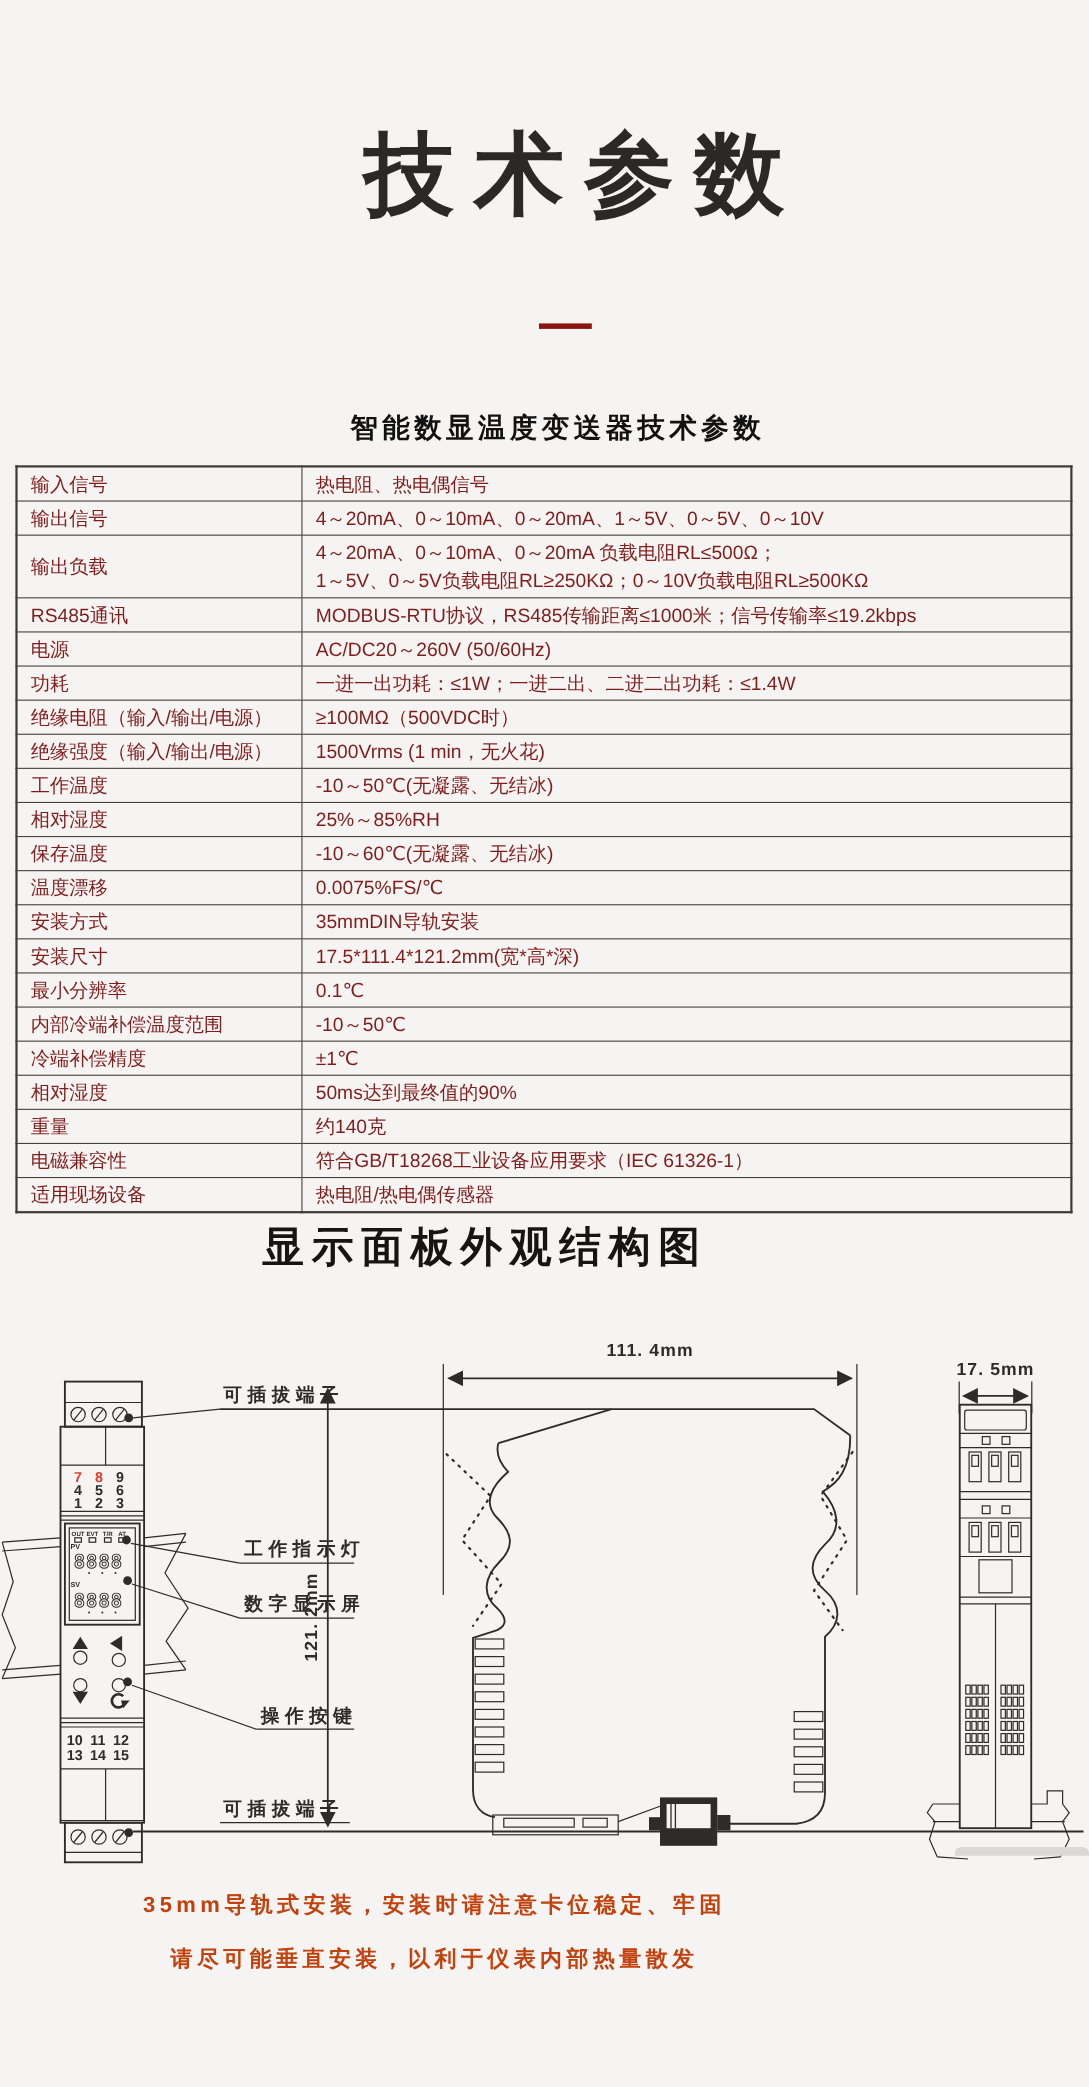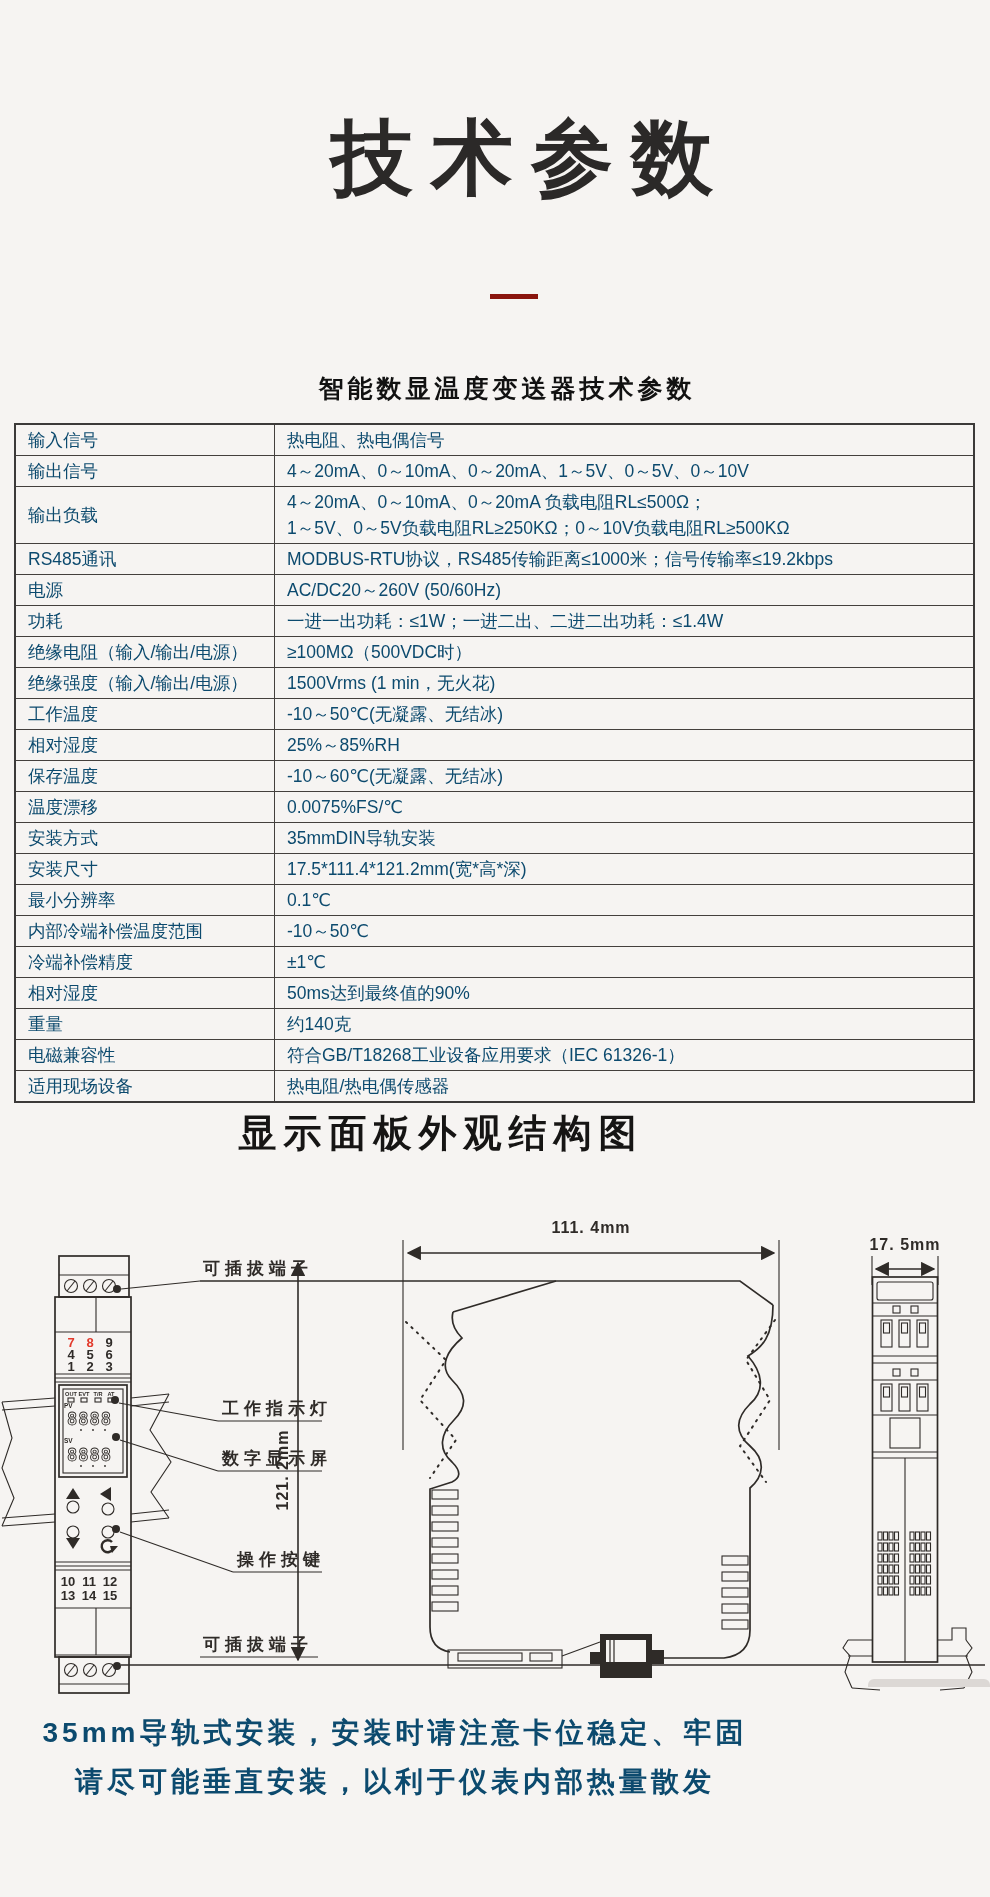--- a/index.html
+++ b/index.html
@@ -16,21 +16,21 @@
   #accent-dash{ top:294px; left:490px; width:48px; height:5px; background:#8a150e; }
   #subtitle{
     top:372px; left:0; width:990px; text-align:center;
     font-size:25px; font-weight:bold; letter-spacing:4px; color:#111;padding-left:12px;
   }
   #spec-table{
     position:absolute; top:423px; left:14px; width:961px;
     border-collapse:collapse; table-layout:fixed;
   }
   #spec-table td{
-    border:1.5px solid #44403d; font-size:17.5px; color:#0c4a6e;
+    border:1.5px solid #44403d; font-size:17.5px; color:#7f1d1d;
     padding:2px 10px 2px 12px; line-height:26px; vertical-align:middle;
     white-space:nowrap; overflow:hidden;
   }
   #spec-table{ border:2px solid #3c3a39; }
   #spec-table td.c1{ width:236px; }
   #section2-title{
     top:1108px; left:0; width:882px; text-align:center;
     font-size:38px; font-weight:bold; letter-spacing:7px; color:#161514;
   }
   #diagram-svg{ position:absolute; top:1195px; left:0; }
@@ -42,21 +42,21 @@
   .cjk-label{ font-size:17px; font-weight:600; letter-spacing:5px; fill:#2f2b28; }
   .dim-label{ font-size:16px; font-weight:600; fill:#2f2b28; letter-spacing:1px;}
   .tnum{ font-size:13px; font-weight:bold; fill:#2f2b28; }
   .tnum.red{ fill:#e23a2c; }
   .led-label{ font-size:5.6px; font-weight:bold; fill:#2f2b28; }
   .pvsv{ font-size:6.5px; font-weight:bold; fill:#2f2b28; }
   .seg{ font-family:"DejaVu Sans Mono","Liberation Mono",monospace; font-size:17px; font-weight:bold;
         fill:none; stroke:#2f2b28; stroke-width:0.9; letter-spacing:1px;}
   #footer-note{
     top:1708px; left:0; width:790px; text-align:center;
-    font-size:28px; font-weight:bold; letter-spacing:4px; line-height:49px; color:#0c4a6e;
+    font-size:20px; font-weight:bold; letter-spacing:4px; line-height:49px; color:#c2410c;
   }
   #card-corner{ top:1679px; left:868px; width:122px; height:8px; background:#dcd8d5; border-radius:6px 6px 0 0;}
 </style>
 </head>
 <body>
 
 <div id="page">
 
   <div id="main-title" class="abs">技术参数</div>
   <div id="accent-dash" class="abs"></div>

